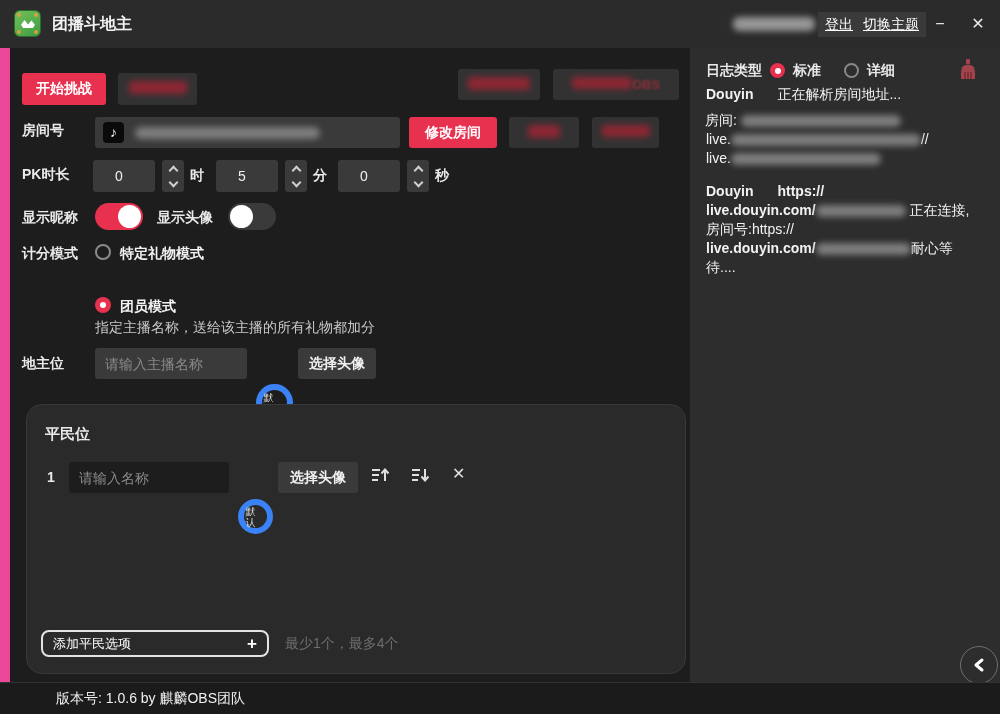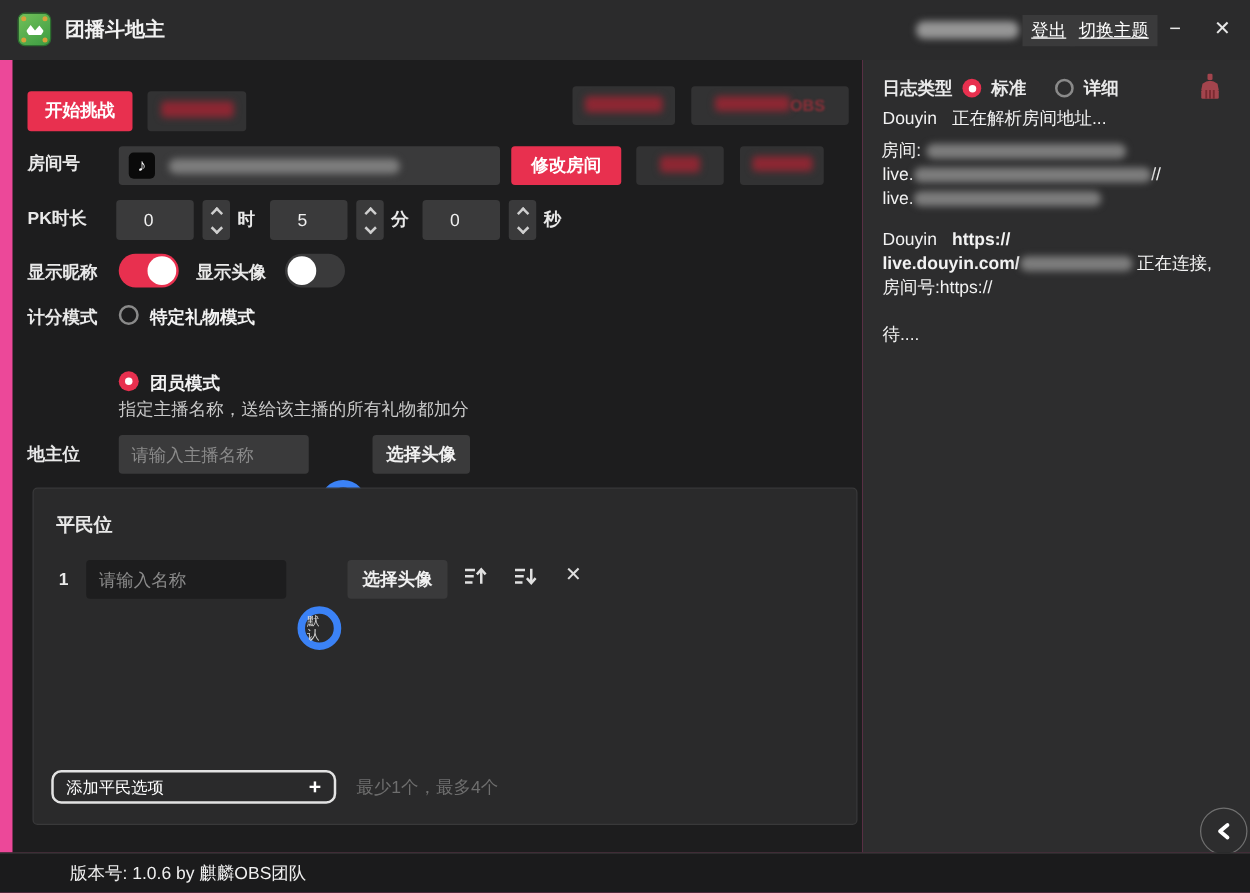--- a/index.html
+++ b/index.html
@@ -58,33 +58,33 @@
   .radio.unsel { border:2px solid #8a8a8a; background:transparent; }
 
   .circle-btn { border:6px solid #3b82f6; border-radius:50%; background:transparent; color:#d8d8d8;
     font-size:10px; line-height:11px; text-align:center; cursor:pointer;
     display:flex; align-items:center; justify-content:flex-start;margin-top:40px; }
   .circle-btn span { display:block; width:13px; word-break:break-all; }
 
   .mode-title { font-size:14px; font-weight:bold; color:#f2f2f2; }
   .mode-desc { font-size:14px; color:#c9c9c9; }
 
-  #civ-box { left:16px; top:342px; width:660px; height:270px; background:#2a2a2b; border:1px solid #39393a; border-radius:4px; }
+  #civ-box { left:16px; top:356px; width:660px; height:270px; background:#2a2a2b; border:1px solid #39393a; border-radius:16px; }
   .civ-title { left:18px; top:20px; font-size:15px; font-weight:bold; }
   .icon-btn { background:none; border:none; cursor:pointer; padding:0; }
   .x-glyph { color:#e0e0e0; font-size:16px; }
 
   #add-btn { left:14px; top:225px; width:228px; height:27px; background:transparent; border:2px solid #e3e3e3;
     border-radius:8px; color:#fff; font-size:13px; text-align:left; padding:0 10px; cursor:pointer;
     display:flex; align-items:center; justify-content:space-between; }
   .hint { color:#6e6e6e; font-size:14px; }
 
   
   .logline { position:absolute; font-size:14px; color:#f2f2f2; white-space:nowrap; }
-  .log-tag { font-weight:normal; margin-right:12px; }
+  .log-tag { font-weight:bold; margin-right:24px; }
   #collapse-btn { left:270px; top:598px; width:38px; height:38px; border-radius:50%;
     border:1px solid #6f6f6f; background:#2d2d2e; cursor:pointer;
     display:flex; align-items:center; justify-content:center; }
 
   .tiktok { width:21px; height:21px; background:#0a0a0a; border-radius:4px; color:#fff;
     font-size:14px; text-align:center; line-height:21px; }
 </style>
 </head>
 <body>
 
@@ -238,20 +238,23 @@
 
     <div class="logline" style="left:16px; top:135px;">
       <span class="log-tag">Douyin</span><span style="font-weight:bold;">https://</span>
     </div>
     <div class="logline" style="left:16px; top:154px;">
       <span style="font-weight:bold;">live.douyin.com/</span><span class="redact dim" style="width:90px;"></span> <span>正在连接,</span>
     </div>
     <div class="logline" style="left:16px; top:173px;">
       <span>房间号:https://</span>
     </div>
+    <div class="logline" style="left:16px; top:192px;">
+      <span style="font-weight:bold;">live.douyin.com/</span><span class="redact dim" style="width:95px;"></span><span>耐心等</span>
+    </div>
     <div class="logline" style="left:16px; top:211px;">
       <span>待....</span>
     </div>
 
     <button id="collapse-btn" class="abs">
       <svg width="16" height="16" viewBox="0 0 16 16">
         <polyline points="11,3 5,8 11,13" fill="none" stroke="#fff" stroke-width="3" stroke-linecap="round" stroke-linejoin="round"></polyline>
       </svg>
     </button>
   </div>

